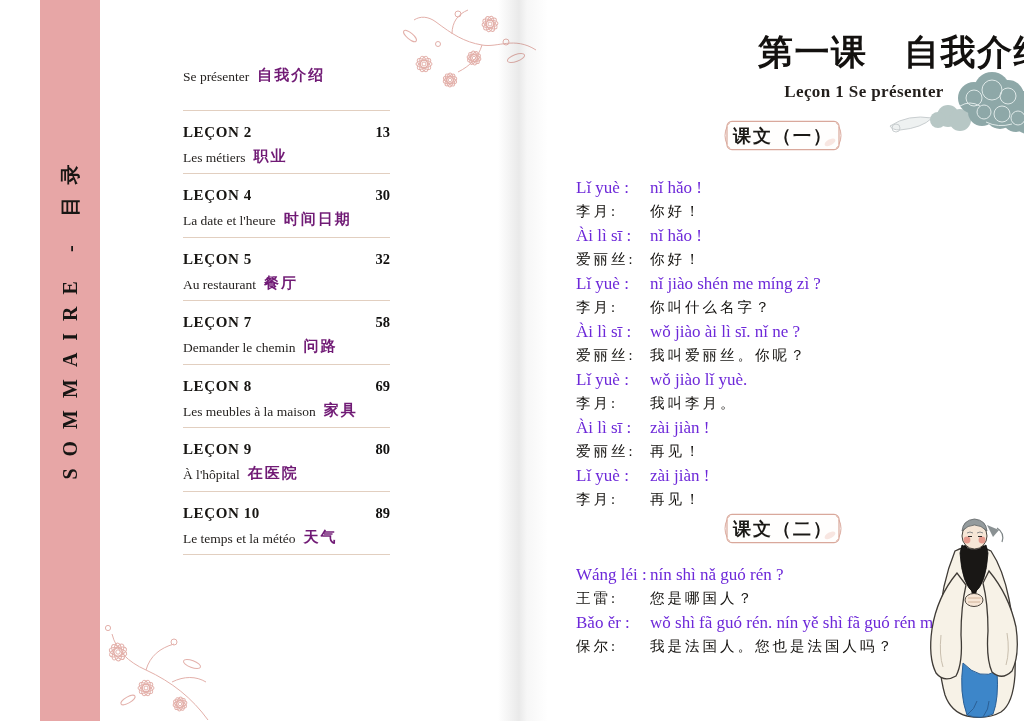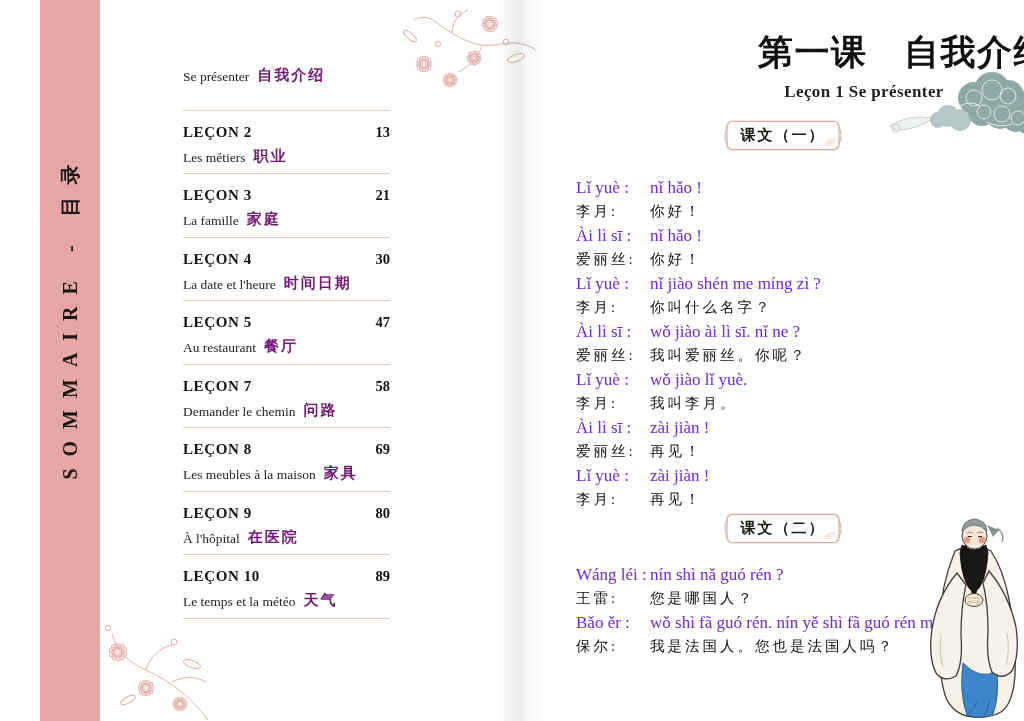--- a/index.html
+++ b/index.html
@@ -47,21 +47,21 @@
   
   .lesson-header { position: absolute; left: 758px; top: 29px; width: 212px; text-align: center; }
   .lesson-title { font-size: 35px; font-weight: 700; letter-spacing: 1.5px; color: #13110f; white-space: nowrap; }
   .lesson-subtitle { margin-top: 6px; font-size: 17px; font-weight: 600; letter-spacing: 0.4px; color: #221e1b; }
 
   
   .dialogue { position: absolute; left: 576px; top: 119px; width: 414px; }
   .badge { position: relative; width: 122px; height: 33px; margin: 0 auto 24px auto;
            display: flex; align-items: center; justify-content: center; }
   .badge svg { position: absolute; inset: 0; width: 100%; height: 100%; }
-  .badge-label { position: relative; font-size: 15px; font-weight: 600; letter-spacing: 2px; color: #1b1916; }
+  .badge-label { position: relative; font-size: 18px; font-weight: 600; letter-spacing: 2px; color: #1b1916; }
   .s2 .badge { margin-bottom: 18px; }
 
   .pair { display: grid; grid-template-columns: 74px 1fr; margin-bottom: 1px; }
   .py { font-size: 17px; line-height: 24px; color: #6d28d9; }
   .zh { font-size: 14.5px; line-height: 23px; letter-spacing: 3px; font-weight: 500; color: #14120f; }
 
   
   .flower-top { position: absolute; left: 386px; top: 0; }
   .flower-bottom { position: absolute; left: 88px; top: 612px; }
   .cloud { position: absolute; left: 886px; top: 66px; }
@@ -132,46 +132,36 @@
         <div class="toc-row">
           <span class="toc-lesson">LEÇON 2</span>
           <span class="toc-page">13</span>
         </div>
         <div class="toc-sub">
           <span class="toc-fr">Les métiers</span>
           <span class="toc-zh">职业</span>
         </div>
       </div>
 
-      <div class="toc-entry">
-        <div class="toc-row">
-          <span class="toc-lesson">LEÇON 3</span>
-          <span class="toc-page">21</span>
-        </div>
-        <div class="toc-sub">
-          <span class="toc-fr">La famille</span>
-          <span class="toc-zh">家庭</span>
-        </div>
-      </div>
 
       <div class="toc-entry">
         <div class="toc-row">
           <span class="toc-lesson">LEÇON 4</span>
           <span class="toc-page">30</span>
         </div>
         <div class="toc-sub">
           <span class="toc-fr">La date et l'heure</span>
           <span class="toc-zh">时间日期</span>
         </div>
       </div>
 
       <div class="toc-entry">
         <div class="toc-row">
           <span class="toc-lesson">LEÇON 5</span>
-          <span class="toc-page">47</span>
+          <span class="toc-page">32</span>
         </div>
         <div class="toc-sub">
           <span class="toc-fr">Au restaurant</span>
           <span class="toc-zh">餐厅</span>
         </div>
       </div>
 
 
       <div class="toc-entry">
         <div class="toc-row">

